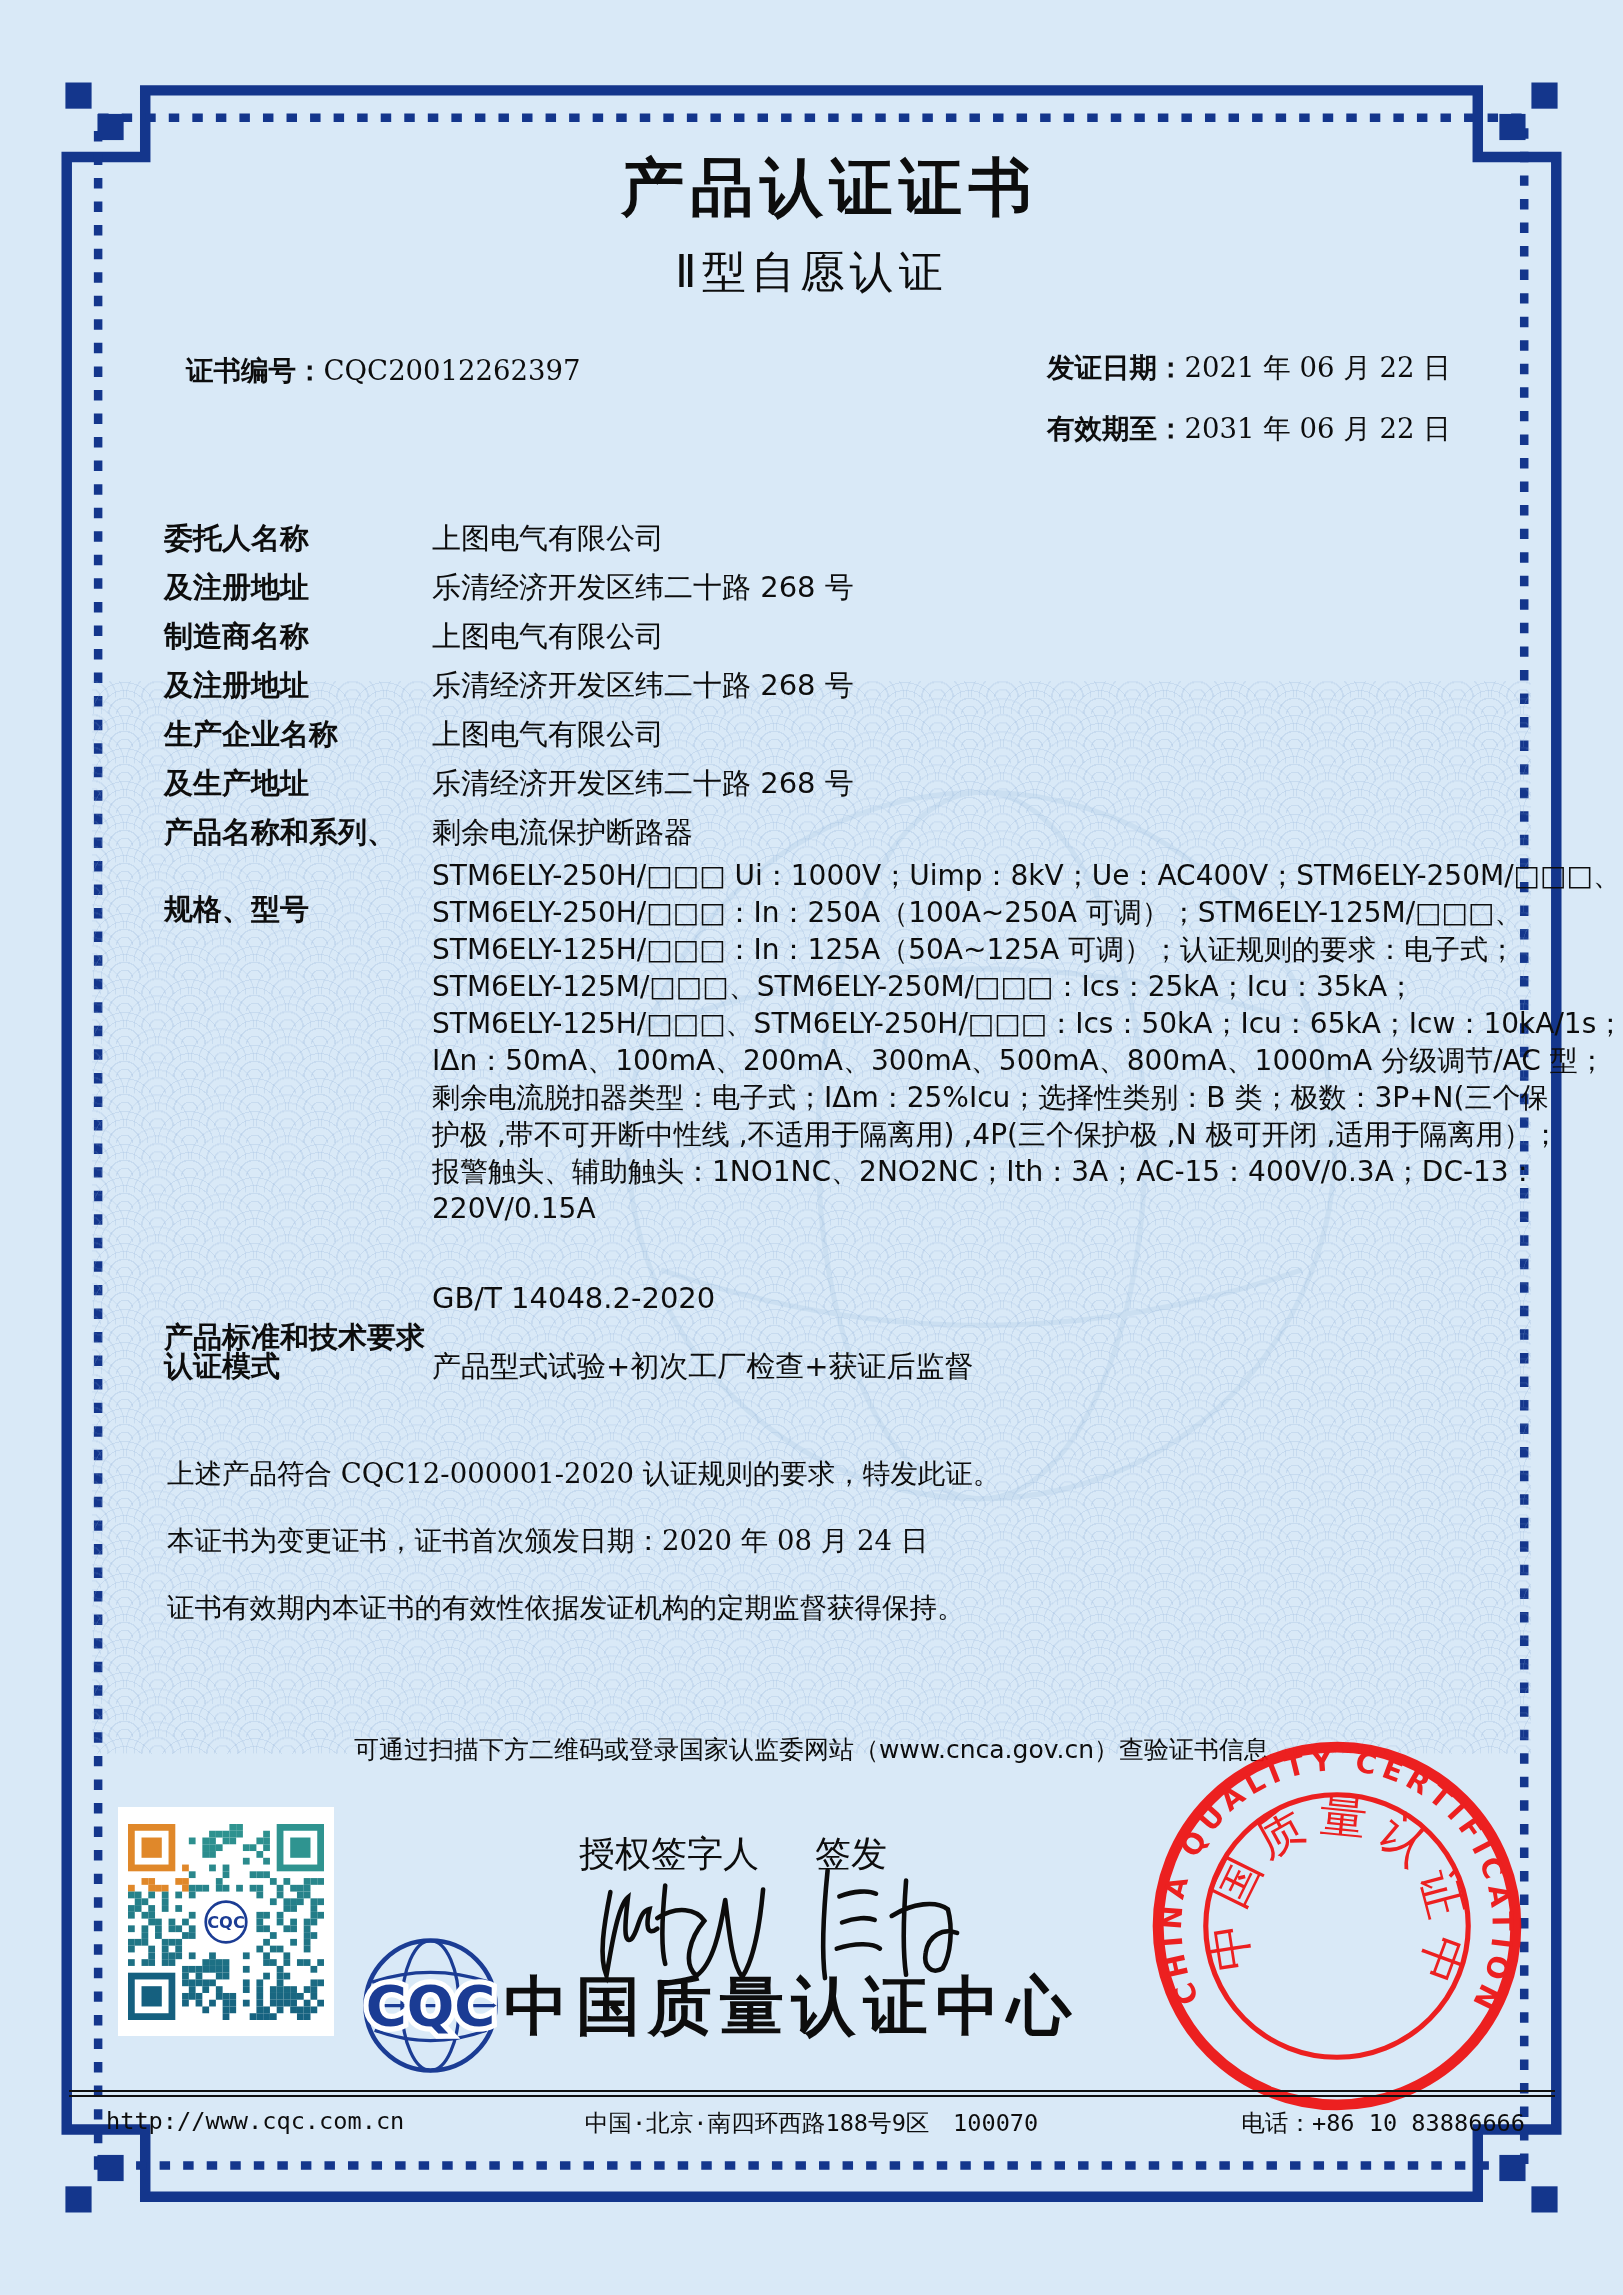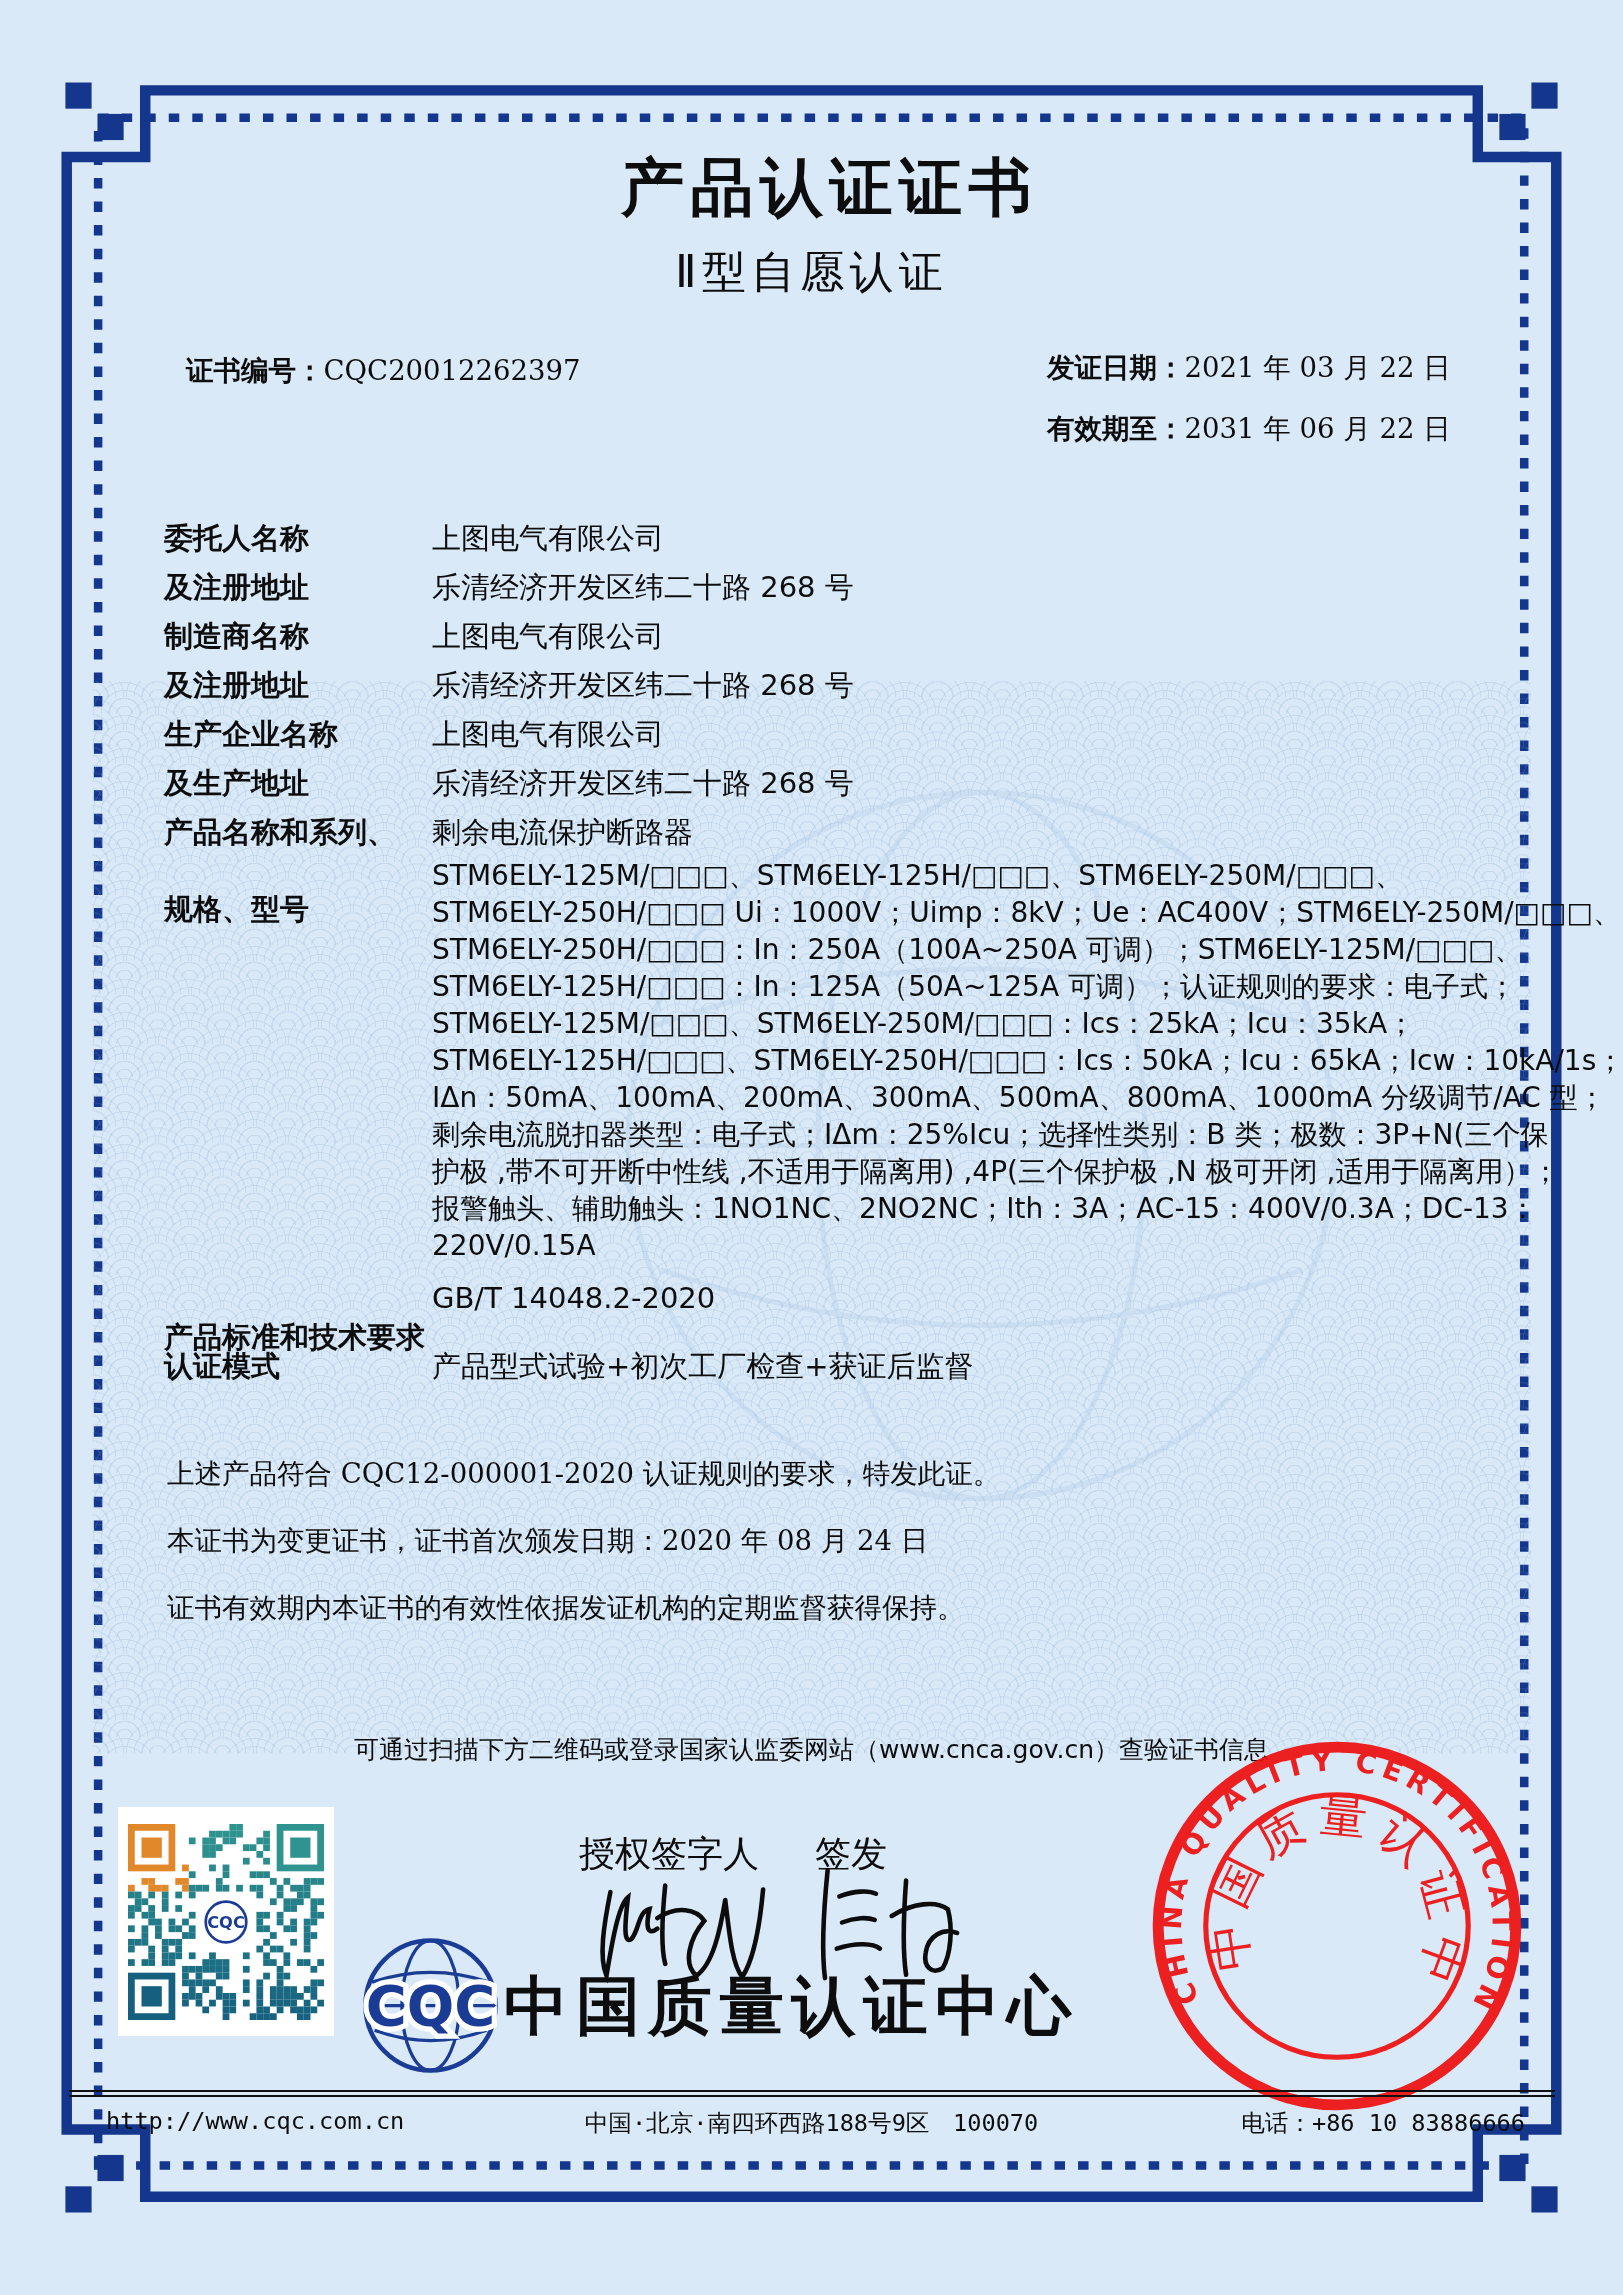--- a/index.html
+++ b/index.html
@@ -73,21 +73,21 @@
     </g>
   </svg>
 
   <div class="abs title">产品认证证书</div>
   <div class="abs subtitle">Ⅱ型自愿认证</div>
 
   <div class="abs meta serif" style="left:186px;top:353px;">
     <b>证书编号：</b><span>CQC20012262397</span>
   </div>
   <div class="abs meta serif" style="left:1047px;top:350px;">
-    <b>发证日期：</b><span>2021 年 03 月 22 日</span>
+    <b>发证日期：</b><span>2021 年 06 月 22 日</span>
   </div>
   <div class="abs meta serif" style="left:1047px;top:411px;">
     <b>有效期至：</b><span>2031 年 06 月 22 日</span>
   </div>
 
   <div class="abs lbl" style="top:519px;">委托人名称</div>
   <div class="abs val" style="top:519px;">上图电气有限公司</div>
   <div class="abs lbl" style="top:568px;">及注册地址</div>
   <div class="abs val" style="top:568px;">乐清经济开发区纬二十路 268 号</div>
   <div class="abs lbl" style="top:617px;">制造商名称</div>
@@ -96,21 +96,20 @@
   <div class="abs val" style="top:666px;">乐清经济开发区纬二十路 268 号</div>
   <div class="abs lbl" style="top:715px;">生产企业名称</div>
   <div class="abs val" style="top:715px;">上图电气有限公司</div>
   <div class="abs lbl" style="top:764px;">及生产地址</div>
   <div class="abs val" style="top:764px;">乐清经济开发区纬二十路 268 号</div>
 
   <div class="abs lbl" style="top:762px;top:813px;">产品名称和系列、</div>
   <div class="abs lbl" style="top:890px;">规格、型号</div>
   <div class="abs val" style="top:813px;">剩余电流保护断路器</div>
   <div class="abs spec" style="top:857px;">
-    <div>STM6ELY-125M/□□□、STM6ELY-125H/□□□、STM6ELY-250M/□□□、</div>
     <div>STM6ELY-250H/□□□ Ui：1000V；Uimp：8kV；Ue：AC400V；STM6ELY-250M/□□□、</div>
     <div>STM6ELY-250H/□□□：In：250A（100A~250A 可调）；STM6ELY-125M/□□□、</div>
     <div>STM6ELY-125H/□□□：In：125A（50A~125A 可调）；认证规则的要求：电子式；</div>
     <div>STM6ELY-125M/□□□、STM6ELY-250M/□□□：Ics：25kA；Icu：35kA；</div>
     <div>STM6ELY-125H/□□□、STM6ELY-250H/□□□：Ics：50kA；Icu：65kA；Icw：10kA/1s；</div>
     <div>IΔn：50mA、100mA、200mA、300mA、500mA、800mA、1000mA 分级调节/AC 型；</div>
     <div>剩余电流脱扣器类型：电子式；IΔm：25%Icu；选择性类别：B 类；极数：3P+N(三个保</div>
     <div>护极 ,带不可开断中性线 ,不适用于隔离用) ,4P(三个保护极 ,N 极可开闭 ,适用于隔离用）；</div>
     <div>报警触头、辅助触头：1NO1NC、2NO2NC；Ith：3A；AC-15：400V/0.3A；DC-13：</div>
     <div>220V/0.15A</div>

